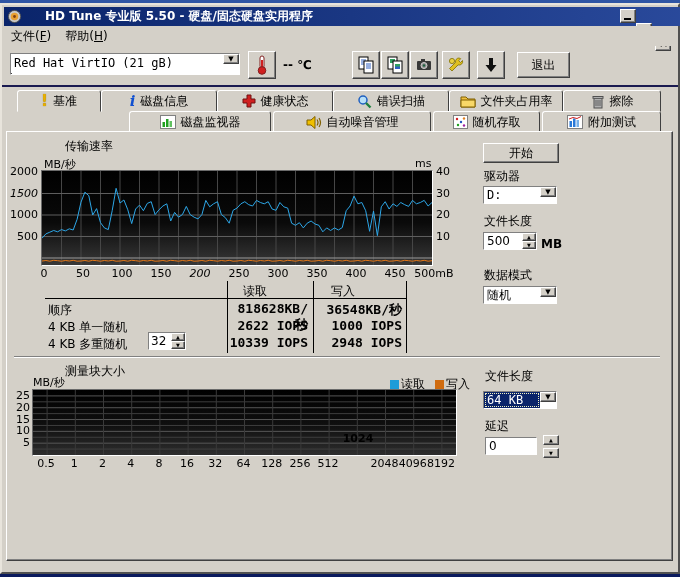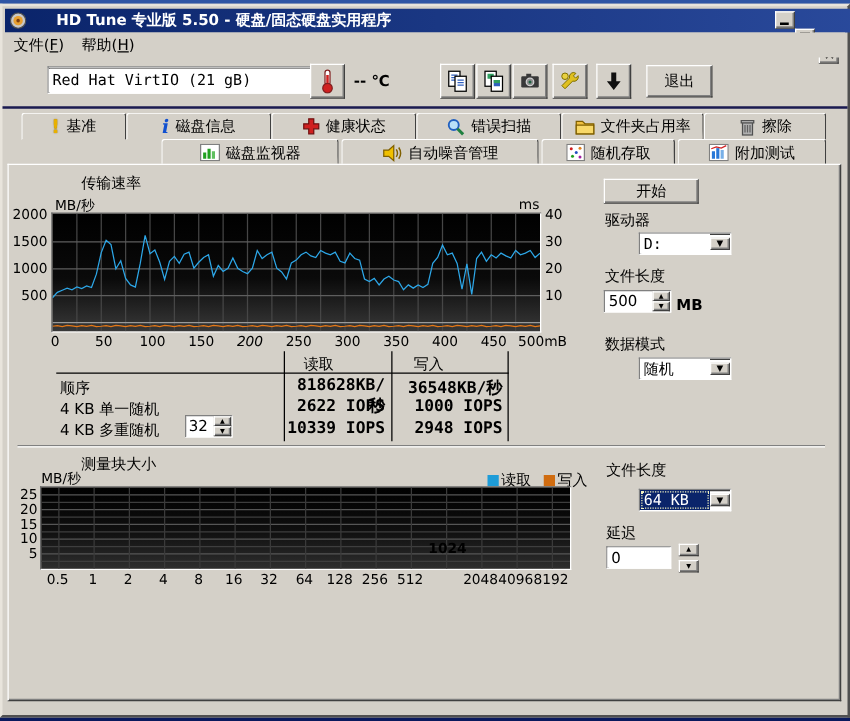--- a/index.html
+++ b/index.html
@@ -15,21 +15,21 @@
   .winbtn{width:16px;height:14px;background:#d4d0c8;border:1px solid;border-color:#fff #404040 #404040 #fff;
           box-shadow:inset -1px -1px 0 #808080;box-sizing:border-box;position:relative;}
   .menubar{left:4px;top:26px;width:672px;height:20px;background:#d4d0c8;display:flex;align-items:center;}
   .menuitem{padding:2px 7px;}
   .u{text-decoration:underline;}
   .raised{background:#d4d0c8;border:1px solid;border-color:#fff #404040 #404040 #fff;
           box-shadow:inset -1px -1px 0 #808080;box-sizing:border-box;}
   .sunkenw{background:#fff;border:1px solid;border-color:#808080 #fff #fff #808080;
            box-shadow:inset 1px 1px 0 #404040;box-sizing:border-box;}
   .btn{display:flex;align-items:center;justify-content:center;cursor:default;}
-  .combo{display:flex;align-items:center;margin-left:28px;}
+  .combo{display:flex;align-items:flex-start;}
   .combo .txt{flex:1;padding:1px 3px;overflow:hidden;white-space:nowrap;background:#fff;}
   .combo .arrowbtn{width:16px;background:#d4d0c8;border:1px solid;border-color:#fff #404040 #404040 #fff;
         box-shadow:inset -1px -1px 0 #808080;box-sizing:border-box;display:flex;align-items:center;justify-content:center;
         font-size:7px;color:#000;}
   .checkbox{width:13px;height:13px;background:#fff;border:1px solid;border-color:#808080 #fff #fff #808080;
             box-shadow:inset 1px 1px 0 #404040;box-sizing:border-box;position:relative;}
   .check{position:absolute;left:1px;top:-3px;font-size:12px;font-weight:bold;}
   .tab{position:absolute;background:#d4d0c8;border:1px solid;border-color:#fff #404040 transparent #fff;
        border-radius:3px 3px 0 0;box-sizing:border-box;display:flex;align-items:center;justify-content:center;gap:5px;}
   .tabpanel{left:6px;top:131px;width:667px;height:430px;background:#d4d0c8;
@@ -348,21 +348,21 @@
     <span class="arrowbtn">▼</span>
   </div>
   <span class="a lbl" style="left:485px;top:418px;z-index:2">延迟</span>
   <div class="a sunkenw" style="left:485px;top:437px;width:52px;height:18px;z-index:2">
     <span style="display:block;padding:1px 3px;background:#fff;height:100%;box-sizing:border-box">0</span>
   </div>
   <div class="a raised btn" style="left:543px;top:435px;width:16px;height:10px;font-size:5px;z-index:2">▲</div>
   <div class="a raised btn" style="left:543px;top:448px;width:16px;height:10px;font-size:5px;z-index:2">▼</div>
 <span class="a tick" style="left: 4px; top: 229.5px; width: 34px; text-align: right; z-index: 2;">500</span>
     <span class="a tick" style="left: 4px; top: 208px; width: 34px; text-align: right; z-index: 2;">1000</span>
-    <span class="a tick" style="left: 4px; top: 186.5px; width: 34px; text-align: right; z-index: 2;">1500</span>
+    <span class="a tick" style="left: 4px; top: 186.5px; width: 34px; text-align: right; z-index: 2; font-style: italic;">1500</span>
     <span class="a tick" style="left: 4px; top: 165px; width: 34px; text-align: right; z-index: 2;">2000</span>
     <span class="a tick" style="left: 436px; top: 229.5px; width: 24px; text-align: left; z-index: 2;">10</span>
     <span class="a tick" style="left: 436px; top: 208px; width: 24px; text-align: left; z-index: 2;">20</span>
     <span class="a tick" style="left: 436px; top: 186.5px; width: 24px; text-align: left; z-index: 2;">30</span>
     <span class="a tick" style="left: 436px; top: 165px; width: 24px; text-align: left; z-index: 2;">40</span>
     <span class="a tick" style="left: 22px; top: 267px; width: 44px; text-align: center; z-index: 2;">0</span>
     <span class="a tick" style="left: 61px; top: 267px; width: 44px; text-align: center; z-index: 2;">50</span>
     <span class="a tick" style="left: 100px; top: 267px; width: 44px; text-align: center; z-index: 2;">100</span>
     <span class="a tick" style="left: 139px; top: 267px; width: 44px; text-align: center; z-index: 2;">150</span>
     <span class="a tick" style="left: 178px; top: 267px; width: 44px; text-align: center; z-index: 2; font-style: italic;">200</span>

